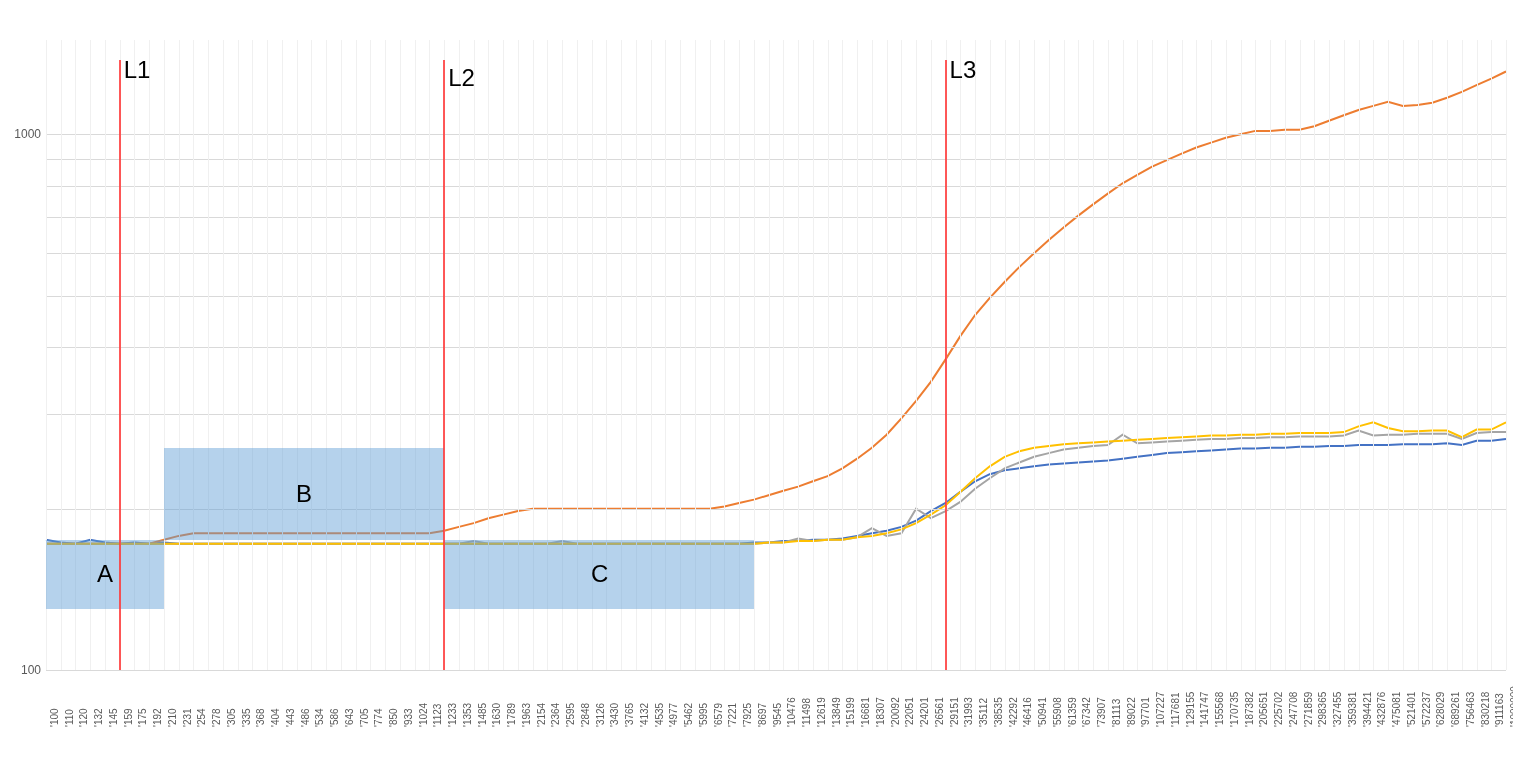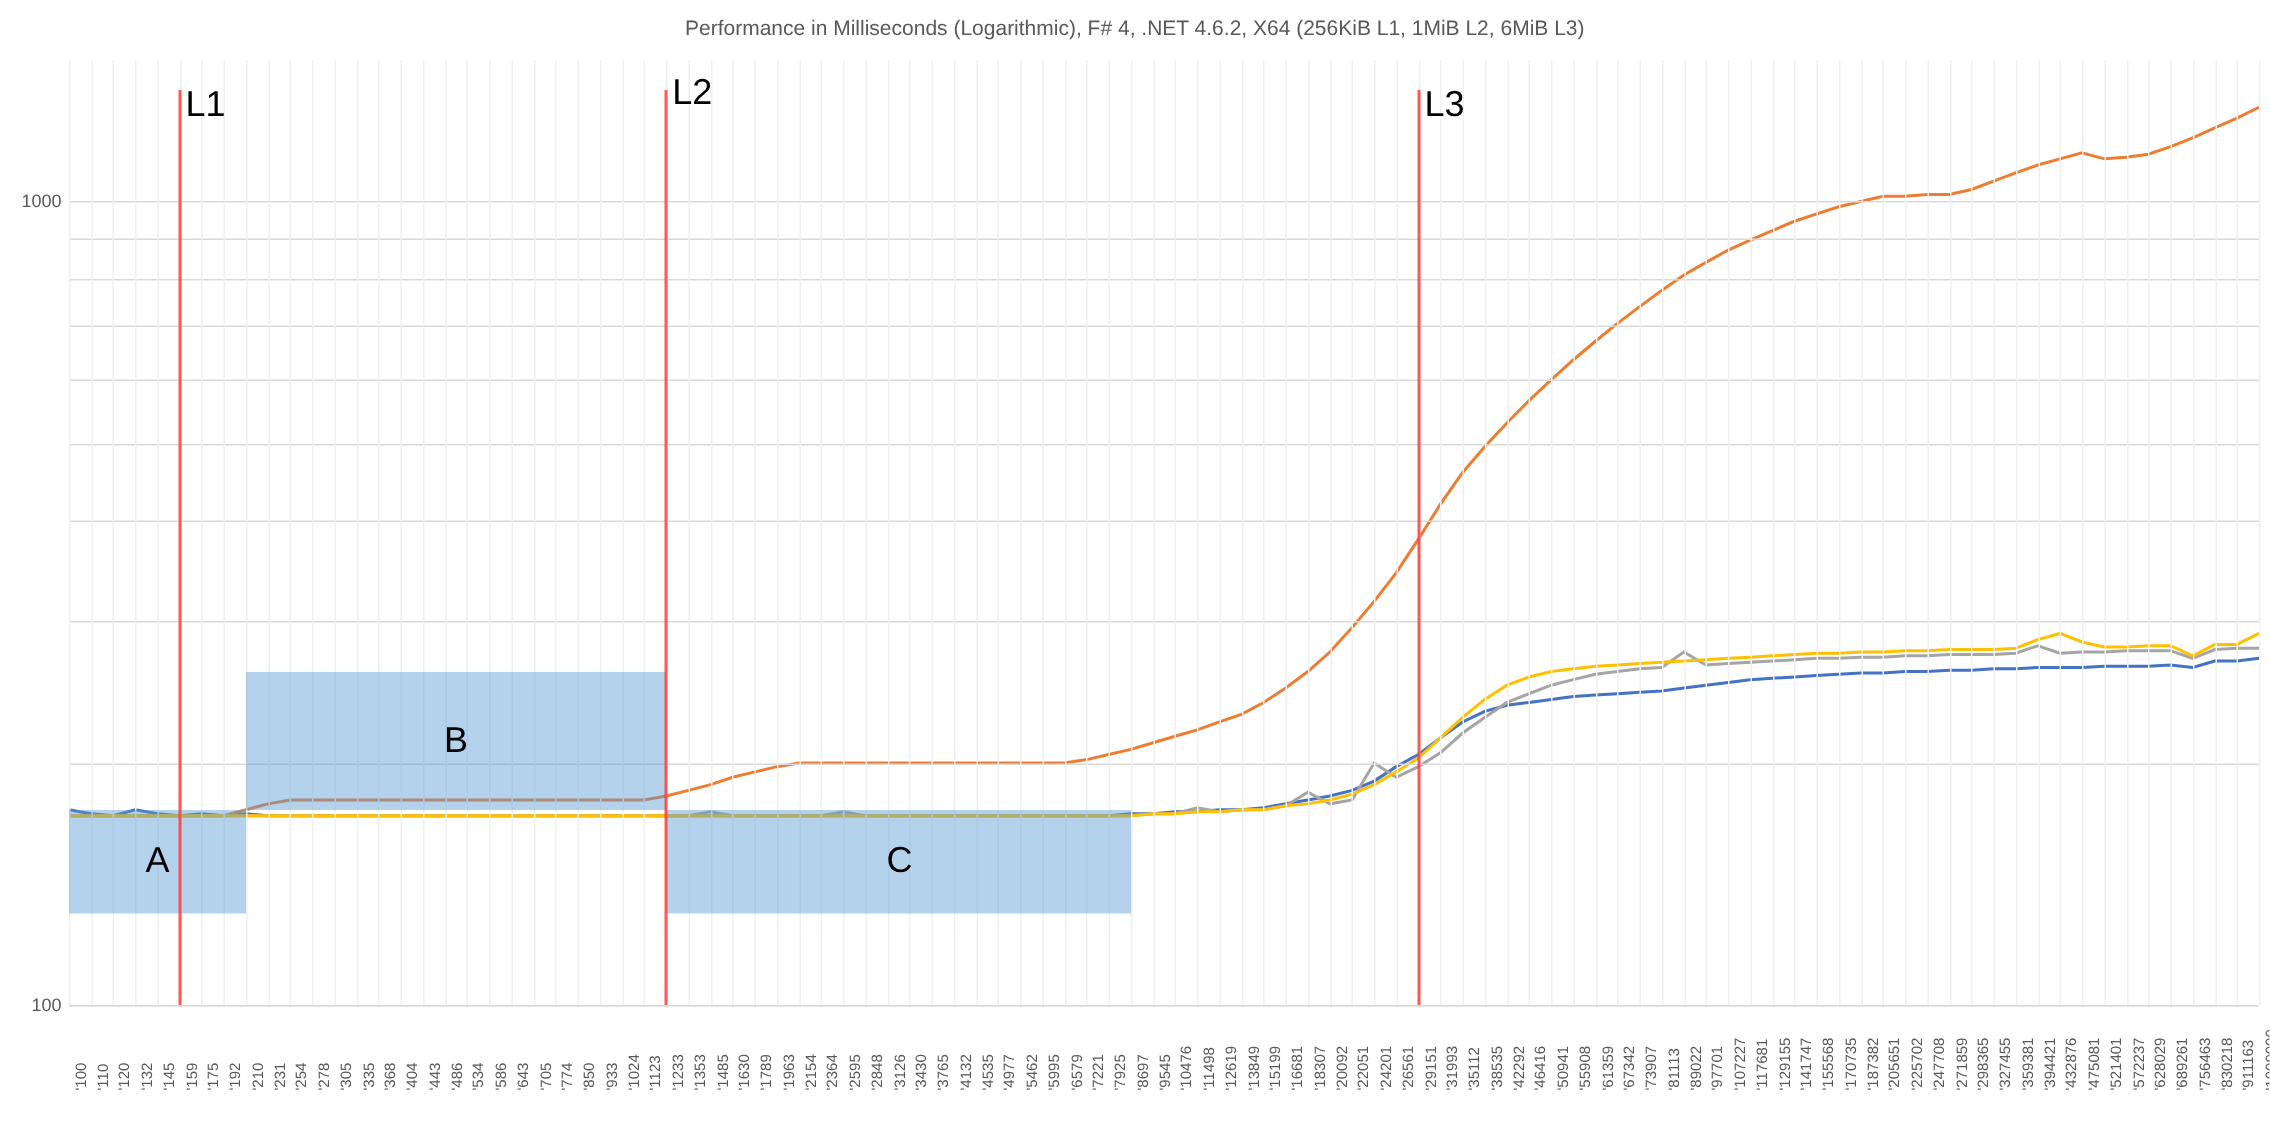--- a/index.html
+++ b/index.html
@@ -115,21 +115,20 @@
     height: 0;
     border-top: 2px solid;
     margin-right: 6px;
   }
 </style>
 </head>
 <body>
 
 <div class="chart-wrap">
 
-  <div class="title">Performance in Milliseconds (Logarithmic), F# 4, .NET 4.6.2, X64 (256KiB L1, 1MiB L2, 6MiB L3)</div>
 
   <div class="plot" id="plot">
     <svg class="lines" id="svg-lines" viewBox="0 0 1460 630">
         <path d="M0.0 499.8 L14.7 502.5 L29.5 503.8 L44.2 499.8 L59.0 502.5 L73.7 503.8 L88.5 502.5 L103.2 503.8 L118.0 502.5 L132.7 503.8 L147.5 503.8 L162.2 503.8 L177.0 503.8 L191.7 503.8 L206.5 503.8 L221.2 503.8 L236.0 503.8 L250.7 503.8 L265.5 503.8 L280.2 503.8 L294.9 503.8 L309.7 503.8 L324.4 503.8 L339.2 503.8 L353.9 503.8 L368.7 503.8 L383.4 503.8 L398.2 503.8 L412.9 503.8 L427.7 503.8 L442.4 503.8 L457.2 503.8 L471.9 503.8 L486.7 503.8 L501.4 503.8 L516.2 503.8 L530.9 503.8 L545.7 503.8 L560.4 503.8 L575.2 503.8 L589.9 503.8 L604.6 503.8 L619.4 503.8 L634.1 503.8 L648.9 503.8 L663.6 503.8 L678.4 503.8 L693.1 503.8 L707.9 502.5 L722.6 502.5 L737.4 501.1 L752.1 501.1 L766.9 499.8 L781.6 499.8 L796.4 498.5 L811.1 495.9 L825.9 493.3 L840.6 490.7 L855.4 486.9 L870.1 480.7 L884.8 471.1 L899.6 463.0 L914.3 451.9 L929.1 441.3 L943.8 434.2 L958.6 430.2 L973.3 428.3 L988.1 426.3 L1002.8 424.4 L1017.6 423.4 L1032.3 422.5 L1047.1 421.5 L1061.8 420.6 L1076.6 418.7 L1091.3 416.8 L1106.1 415.0 L1120.8 413.1 L1135.6 412.2 L1150.3 411.3 L1165.1 410.4 L1179.8 409.5 L1194.5 408.6 L1209.3 408.6 L1224.0 407.7 L1238.8 407.7 L1253.5 406.8 L1268.3 406.8 L1283.0 405.9 L1297.8 405.9 L1312.5 405.0 L1327.3 405.0 L1342.0 405.0 L1356.8 404.2 L1371.5 404.2 L1386.3 404.2 L1401.0 403.3 L1415.8 405.0 L1430.5 400.7 L1445.3 400.7 L1460.0 398.9 " fill="none" stroke="#4472C4" stroke-width="2"></path>
         <path d="M0.0 503.8 L14.7 503.8 L29.5 503.8 L44.2 503.8 L59.0 503.8 L73.7 503.8 L88.5 503.8 L103.2 503.8 L118.0 499.8 L132.7 495.9 L147.5 493.3 L162.2 493.3 L177.0 493.3 L191.7 493.3 L206.5 493.3 L221.2 493.3 L236.0 493.3 L250.7 493.3 L265.5 493.3 L280.2 493.3 L294.9 493.3 L309.7 493.3 L324.4 493.3 L339.2 493.3 L353.9 493.3 L368.7 493.3 L383.4 493.3 L398.2 490.7 L412.9 486.9 L427.7 483.1 L442.4 478.2 L457.2 474.6 L471.9 471.1 L486.7 468.7 L501.4 468.7 L516.2 468.7 L530.9 468.7 L545.7 468.7 L560.4 468.7 L575.2 468.7 L589.9 468.7 L604.6 468.7 L619.4 468.7 L634.1 468.7 L648.9 468.7 L663.6 468.7 L678.4 466.4 L693.1 463.0 L707.9 459.6 L722.6 455.2 L737.4 450.8 L752.1 446.6 L766.9 441.3 L781.6 436.2 L796.4 428.3 L811.1 418.7 L825.9 407.7 L840.6 394.7 L855.4 378.3 L870.1 360.9 L884.8 341.9 L899.6 319.4 L914.3 296.1 L929.1 275.0 L943.8 257.9 L958.6 242.0 L973.3 227.1 L988.1 213.2 L1002.8 200.0 L1017.6 187.5 L1032.3 175.6 L1047.1 164.4 L1061.8 153.6 L1076.6 143.3 L1091.3 134.9 L1106.1 126.7 L1120.8 120.1 L1135.6 113.7 L1150.3 107.5 L1165.1 102.6 L1179.8 97.8 L1194.5 94.3 L1209.3 90.9 L1224.0 90.9 L1238.8 89.7 L1253.5 89.7 L1268.3 86.3 L1283.0 80.8 L1297.8 75.3 L1312.5 70.0 L1327.3 65.9 L1342.0 61.8 L1356.8 65.9 L1371.5 64.9 L1386.3 62.8 L1401.0 57.8 L1415.8 51.9 L1430.5 45.2 L1445.3 38.7 L1460.0 31.5 " fill="none" stroke="#ED7D31" stroke-width="2"></path>
         <path d="M0.0 503.8 L14.7 503.8 L29.5 503.8 L44.2 503.8 L59.0 503.8 L73.7 503.8 L88.5 503.8 L103.2 503.8 L118.0 503.8 L132.7 503.8 L147.5 503.8 L162.2 503.8 L177.0 503.8 L191.7 503.8 L206.5 503.8 L221.2 503.8 L236.0 503.8 L250.7 503.8 L265.5 503.8 L280.2 503.8 L294.9 503.8 L309.7 503.8 L324.4 503.8 L339.2 503.8 L353.9 503.8 L368.7 503.8 L383.4 503.8 L398.2 503.8 L412.9 503.8 L427.7 501.1 L442.4 503.8 L457.2 503.8 L471.9 503.8 L486.7 503.8 L501.4 503.8 L516.2 501.1 L530.9 503.8 L545.7 503.8 L560.4 503.8 L575.2 503.8 L589.9 503.8 L604.6 503.8 L619.4 503.8 L634.1 503.8 L648.9 503.8 L663.6 503.8 L678.4 503.8 L693.1 503.8 L707.9 503.8 L722.6 502.5 L737.4 502.5 L752.1 498.5 L766.9 501.1 L781.6 499.8 L796.4 499.8 L811.1 497.2 L825.9 488.1 L840.6 495.9 L855.4 493.3 L870.1 468.7 L884.8 478.2 L899.6 471.1 L914.3 461.9 L929.1 448.7 L943.8 438.3 L958.6 428.3 L973.3 422.5 L988.1 416.8 L1002.8 413.1 L1017.6 409.5 L1032.3 407.7 L1047.1 405.9 L1061.8 405.0 L1076.6 394.7 L1091.3 403.3 L1106.1 402.4 L1120.8 401.5 L1135.6 400.7 L1150.3 399.8 L1165.1 398.9 L1179.8 398.9 L1194.5 398.1 L1209.3 398.1 L1224.0 397.2 L1238.8 397.2 L1253.5 396.4 L1268.3 396.4 L1283.0 396.4 L1297.8 395.5 L1312.5 390.5 L1327.3 395.5 L1342.0 394.7 L1356.8 394.7 L1371.5 393.8 L1386.3 393.8 L1401.0 393.8 L1415.8 398.9 L1430.5 393.0 L1445.3 392.1 L1460.0 392.1 " fill="none" stroke="#A5A5A5" stroke-width="2"></path>
         <path d="M0.0 503.8 L14.7 503.8 L29.5 503.8 L44.2 503.8 L59.0 503.8 L73.7 503.8 L88.5 503.8 L103.2 503.8 L118.0 503.8 L132.7 503.8 L147.5 503.8 L162.2 503.8 L177.0 503.8 L191.7 503.8 L206.5 503.8 L221.2 503.8 L236.0 503.8 L250.7 503.8 L265.5 503.8 L280.2 503.8 L294.9 503.8 L309.7 503.8 L324.4 503.8 L339.2 503.8 L353.9 503.8 L368.7 503.8 L383.4 503.8 L398.2 503.8 L412.9 503.8 L427.7 503.8 L442.4 503.8 L457.2 503.8 L471.9 503.8 L486.7 503.8 L501.4 503.8 L516.2 503.8 L530.9 503.8 L545.7 503.8 L560.4 503.8 L575.2 503.8 L589.9 503.8 L604.6 503.8 L619.4 503.8 L634.1 503.8 L648.9 503.8 L663.6 503.8 L678.4 503.8 L693.1 503.8 L707.9 503.8 L722.6 502.5 L737.4 502.5 L752.1 501.1 L766.9 501.1 L781.6 499.8 L796.4 499.8 L811.1 497.2 L825.9 495.9 L840.6 493.3 L855.4 489.4 L870.1 483.1 L884.8 474.6 L899.6 465.3 L914.3 451.9 L929.1 438.3 L943.8 426.3 L958.6 416.8 L973.3 411.3 L988.1 407.7 L1002.8 405.9 L1017.6 404.2 L1032.3 403.3 L1047.1 402.4 L1061.8 401.5 L1076.6 400.7 L1091.3 399.8 L1106.1 398.9 L1120.8 398.1 L1135.6 397.2 L1150.3 396.4 L1165.1 395.5 L1179.8 395.5 L1194.5 394.7 L1209.3 394.7 L1224.0 393.8 L1238.8 393.8 L1253.5 393.0 L1268.3 393.0 L1283.0 393.0 L1297.8 392.1 L1312.5 386.4 L1327.3 382.3 L1342.0 388.0 L1356.8 391.3 L1371.5 391.3 L1386.3 390.5 L1401.0 390.5 L1415.8 397.2 L1430.5 389.6 L1445.3 389.6 L1460.0 382.3 " fill="none" stroke="#FFC000" stroke-width="2"></path>
       </svg>
   <div class="gridline" style="top: 630px;"></div>
       <div class="gridline" style="top: 468.746px;"></div>
@@ -243,21 +242,21 @@
       <div class="vgrid" style="left: 1460px;"></div>
       <div class="region" style="left: 0px; width: 117.98px; top: 499.811px; height: 69.1525px;"></div>
       <div class="region-label" style="left: 50.9899px; top: 520.387px;">A</div>
       <div class="region" style="left: 117.98px; width: 280.202px; top: 407.71px; height: 92.101px;"></div>
       <div class="region-label" style="left: 250.081px; top: 439.761px;">B</div>
       <div class="region" style="left: 398.182px; width: 309.697px; top: 499.811px; height: 69.1525px;"></div>
       <div class="region-label" style="left: 545.03px; top: 520.387px;">C</div>
       <div class="marker-line" style="left: 72.7374px;"></div>
       <div class="marker-label" style="left: 77.7374px; top: 16px;">L1</div>
       <div class="marker-line" style="left: 397.182px;"></div>
-      <div class="marker-label" style="left: 402.182px; top: 8px;">L2</div>
+      <div class="marker-label" style="left: 402.182px; top: 24px;">L2</div>
       <div class="marker-line" style="left: 898.596px;"></div>
       <div class="marker-label" style="left: 903.596px; top: 16px;">L3</div>
     </div>
 
   <div class="xlabels" id="xlabels">
       <div class="xlabel" style="left: 3px; top: 55px;">'100</div>
       <div class="xlabel" style="left: 17.7475px; top: 55px;">'110</div>
       <div class="xlabel" style="left: 32.4949px; top: 55px;">'120</div>
       <div class="xlabel" style="left: 47.2424px; top: 55px;">'132</div>
       <div class="xlabel" style="left: 61.9899px; top: 55px;">'145</div>

